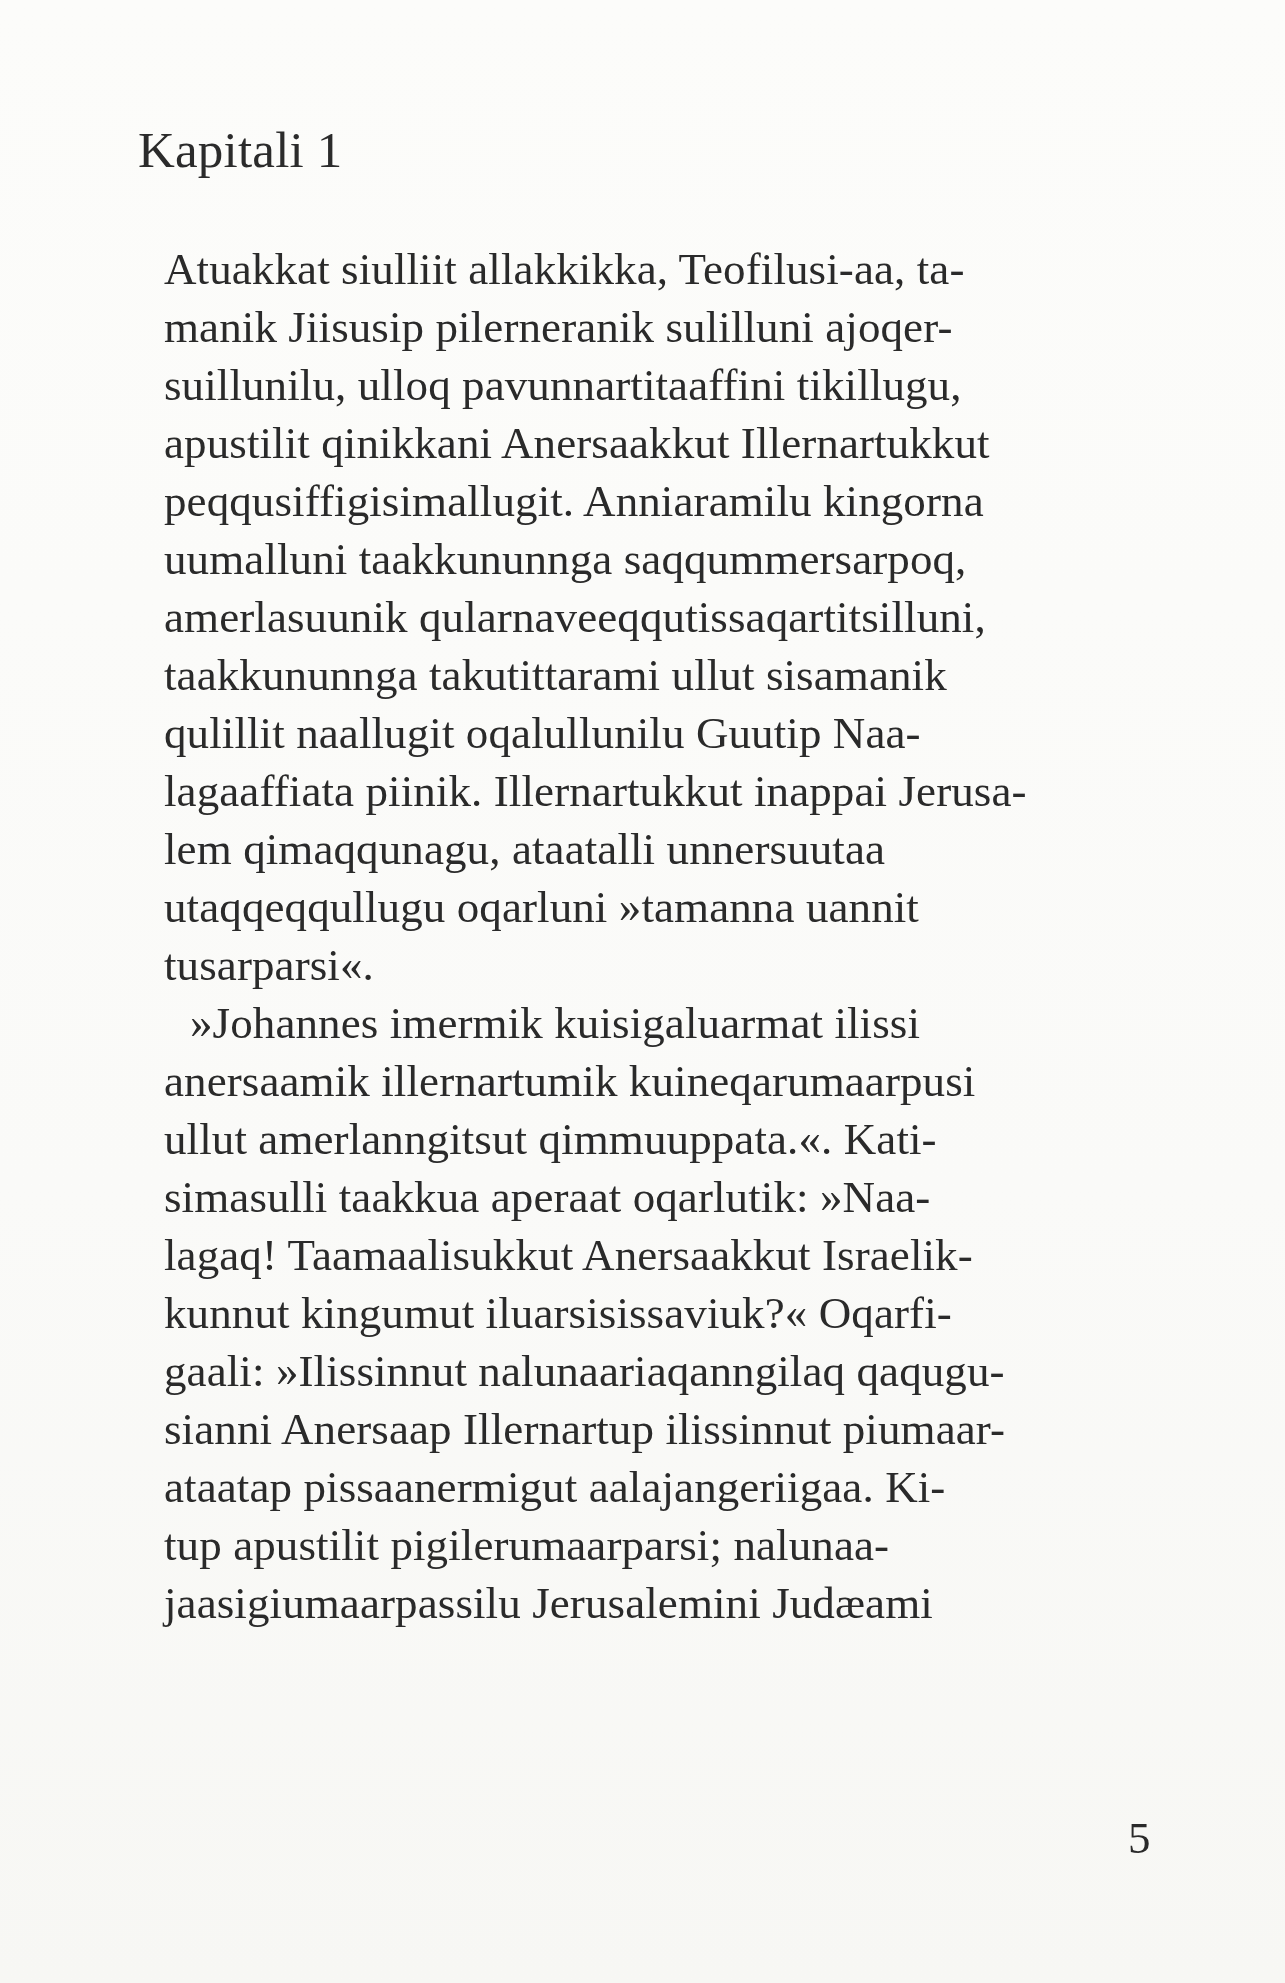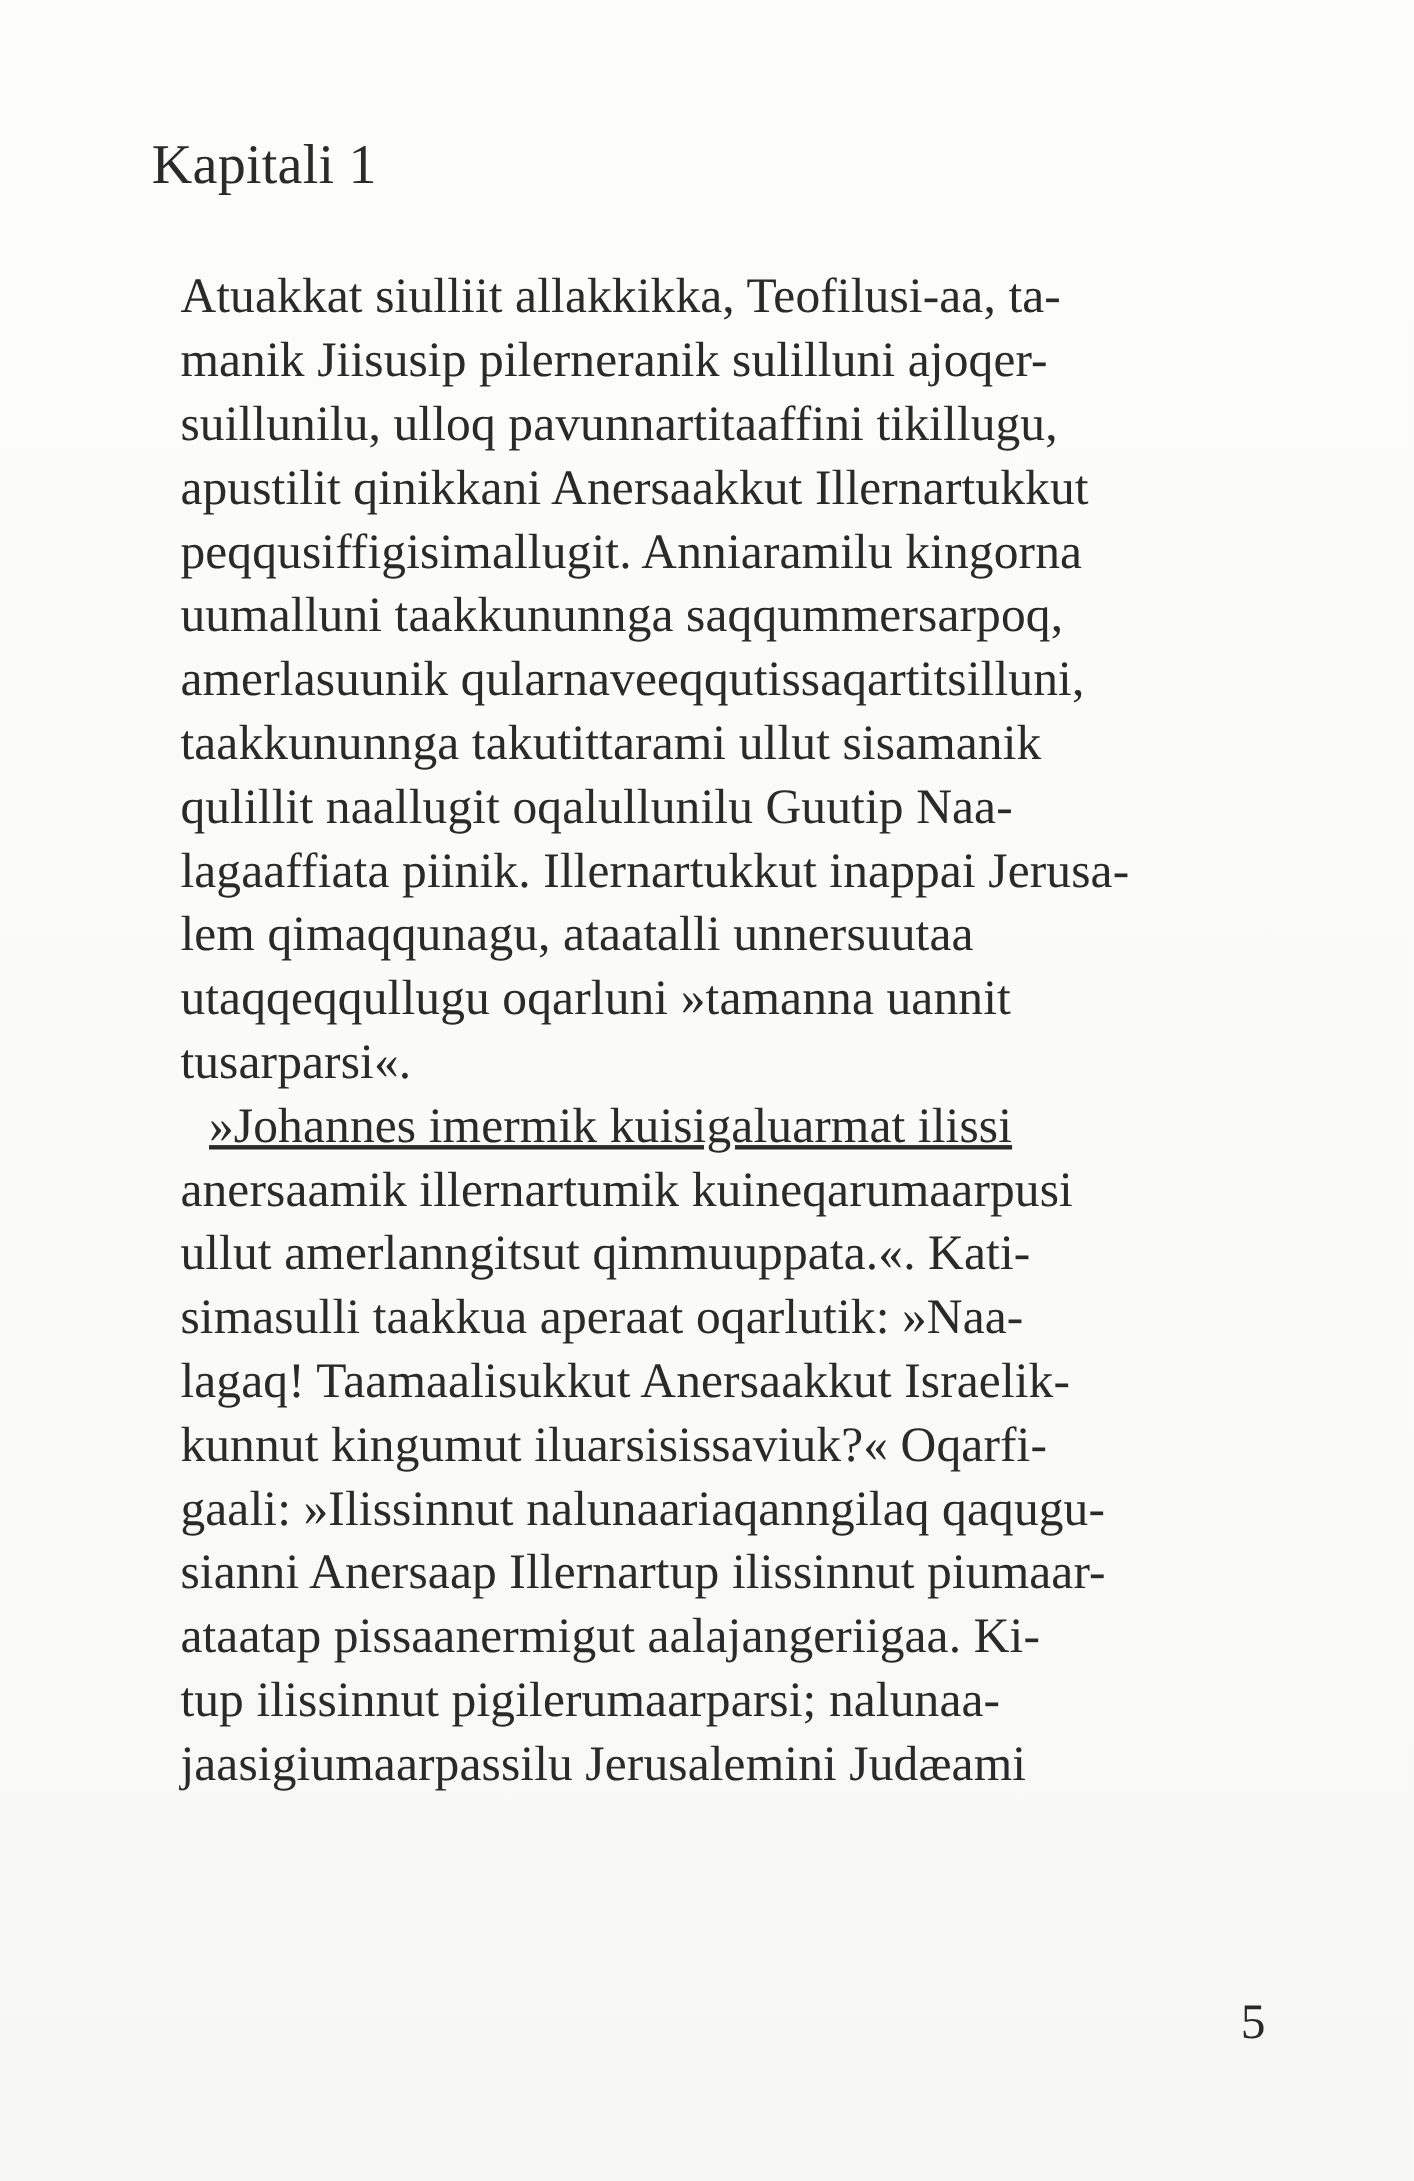--- a/index.html
+++ b/index.html
@@ -44,21 +44,20 @@
       display: block;
       font-size: 45px;
       height: 58px;
       line-height: 58px;
       white-space: nowrap;
       color: #2a2a2a;
       letter-spacing: 0.1px;
     }
     .line.indent {
       padding-left: 26px;
-      text-decoration: underline;
     }
     .page-number {
       position: absolute;
       left: 1128px;
       top: 1810px;
       font-size: 45px;
       line-height: 56px;
       color: #2a2a2a;
     }
   </style>
@@ -84,18 +83,18 @@
     <span class="line">tusarparsi«.</span>
     <span class="line indent">»Johannes imermik kuisigaluarmat ilissi</span>
     <span class="line">anersaamik illernartumik kuineqarumaarpusi</span>
     <span class="line">ullut amerlanngitsut qimmuuppata.«. Kati-</span>
     <span class="line">simasulli taakkua aperaat oqarlutik: »Naa-</span>
     <span class="line">lagaq! Taamaalisukkut Anersaakkut Israelik-</span>
     <span class="line">kunnut kingumut iluarsisissaviuk?« Oqarfi-</span>
     <span class="line">gaali: »Ilissinnut nalunaariaqanngilaq qaqugu-</span>
     <span class="line">sianni Anersaap Illernartup ilissinnut piumaar-</span>
     <span class="line">ataatap pissaanermigut aalajangeriigaa. Ki-</span>
-    <span class="line">tup ilissinnut pigilerumaarparsi; nalunaa-</span>
+    <span class="line">tup apustilit pigilerumaarparsi; nalunaa-</span>
     <span class="line">jaasigiumaarpassilu Jerusalemini Judæami</span>
   </div>
 
   <div class="page-number">5</div>
 </div>
 
 </body></html>

